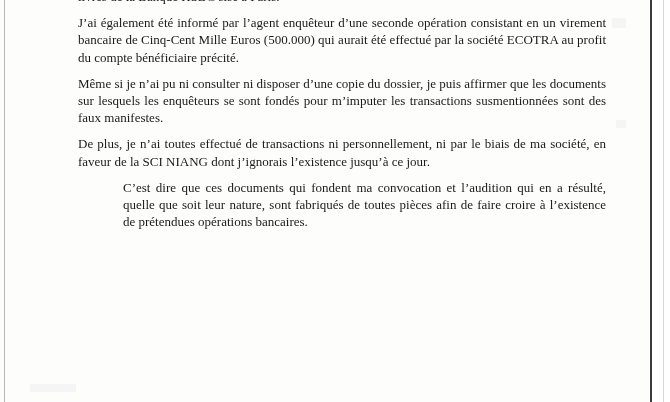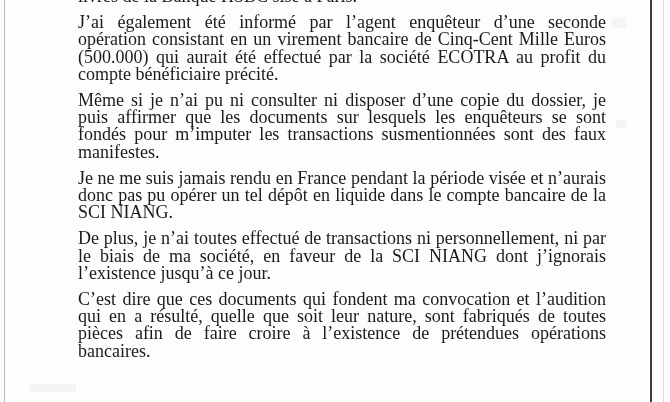--- a/index.html
+++ b/index.html
@@ -59,28 +59,28 @@
   
   #text-column {
     position: absolute;
     left: 78px;
     top: -12px;
     width: 528px;
   }
 
   p.para {
     margin: 0 0 9px 0;
-    font-size: 18px;
+    font-size: 13px;
     line-height: 17.2px;
     color: #1a1a1a;
     text-align: justify;
     text-justify: inter-word;
     -webkit-font-smoothing: antialiased;
   }
-  p.para:last-child { margin-bottom: 0; }
+  p.para:last-child { margin-bottom: 0; margin-left: 45px; }
 
   
   .smudge {
     position: absolute;
     background: #f1f1f3;
     opacity: 0.75;
     z-index: 1;
   }
 </style>
 </head>
@@ -94,18 +94,17 @@
 
   <div class="edge-left"></div>
   <div class="paper-gutter"></div>
   <div class="edge-right"></div>
   <div class="edge-right-outer"></div>
 
   <div id="text-column">
     <p class="para">livres de la Banque HSBC sise à Paris.</p>
     <p class="para">J’ai également été informé par l’agent enquêteur d’une seconde opération consistant en un virement bancaire de Cinq-Cent Mille Euros (500.000) qui aurait été effectué par la société ECOTRA au profit du compte bénéficiaire précité.</p>
     <p class="para">Même si je n’ai pu ni consulter ni disposer d’une copie du dossier, je puis affirmer que les documents sur lesquels les enquêteurs se sont fondés pour m’imputer les transactions susmentionnées sont des faux manifestes.</p>
-    <p class="para">Je ne me suis jamais rendu en France pendant la période visée et n’aurais donc pas pu opérer un tel dépôt en liquide dans le compte bancaire de la SCI NIANG.</p>
     <p class="para">De plus, je n’ai toutes effectué de transactions ni personnellement, ni par le biais de ma société, en faveur de la SCI NIANG dont j’ignorais l’existence jusqu’à ce jour.</p>
     <p class="para">C’est dire que ces documents qui fondent ma convocation et l’audition qui en a résulté, quelle que soit leur nature, sont fabriqués de toutes pièces afin de faire croire à l’existence de prétendues opérations bancaires.</p>
   </div>
 
 </div>
 
 </body></html>

